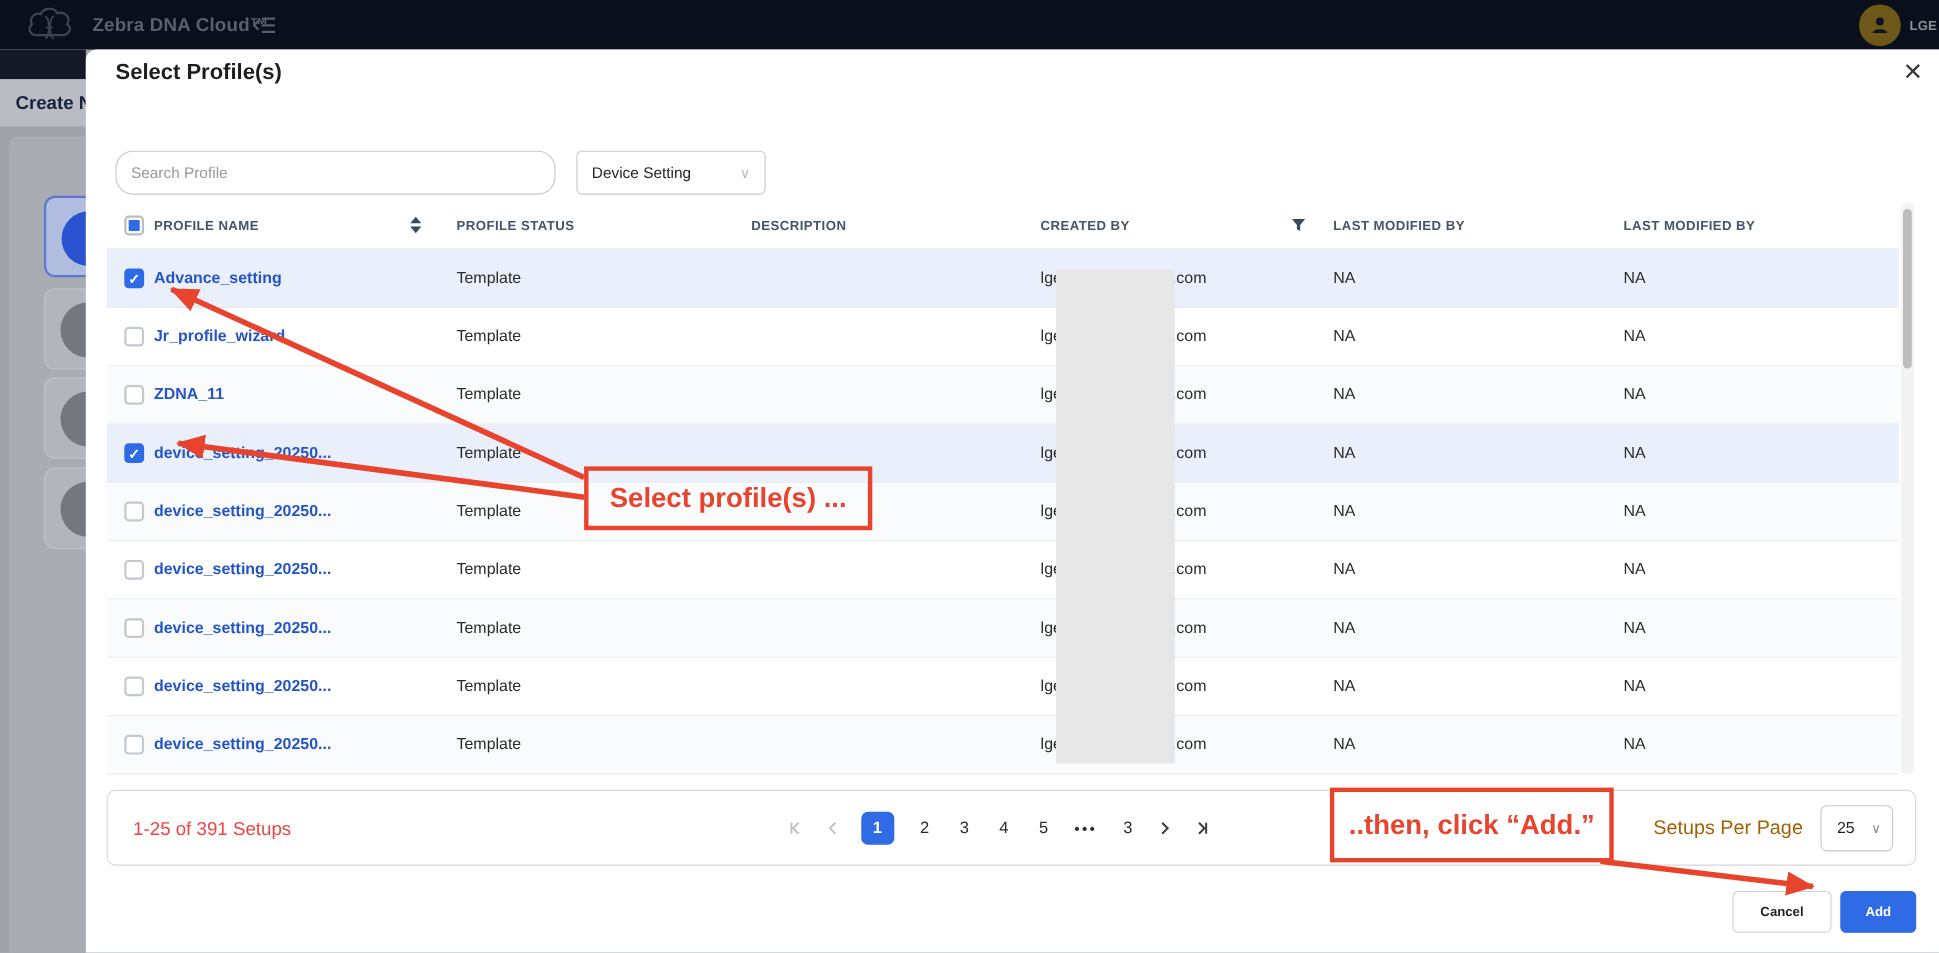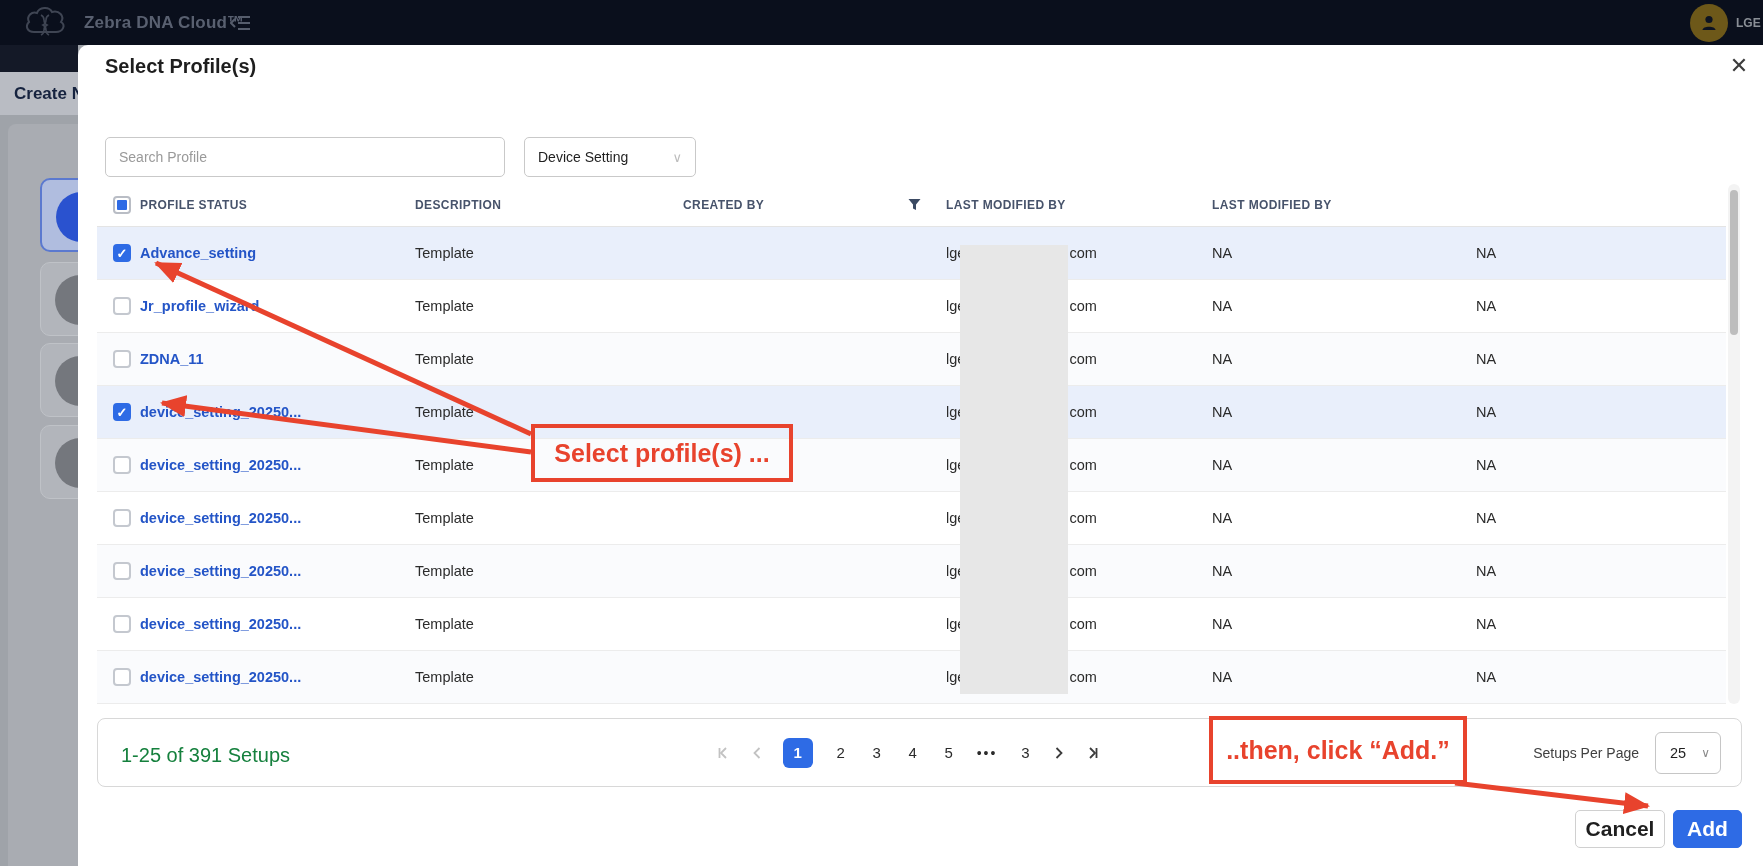--- a/index.html
+++ b/index.html
@@ -23,21 +23,21 @@
   .step-card.active { background:#b0bddf; border:2px solid #5b79cf; }
   .step-circle { position:absolute; left:14px; top:12px; width:50px; height:50px; border-radius:50%; background:#74777d; }
   .step-card.active .step-circle { background:#2a52cf; }
 
   
   .modal { position:absolute; left:78px; top:45px; width:1685px; height:821px; background:#ffffff; border-top-left-radius:10px; z-index:5; }
   .modal-title { position:absolute; left:27px; top:10px; font-size:20px; font-weight:700; color:#1e1e1e; }
   .modal-sub { position:absolute; left:27px; top:50px; font-size:14px; color:#2b2b2b; }
   .close-btn { position:absolute; left:1648px; top:8px; width:26px; height:26px; font-size:22px; color:#3c3c3c; display:flex; align-items:center; justify-content:center; cursor:pointer; }
 
-  .search-input { position:absolute; left:27px; top:92px; width:400px; height:40px; border:1px solid #c9c9c9; border-radius:5px; font-size:14px; color:#1d4ed8; padding:0 13px; outline:none; font-family:"Liberation Sans", sans-serif; }
+  .search-input { position:absolute; left:27px; top:92px; width:400px; height:40px; border:1px solid #c9c9c9; border-radius:16px; font-size:14px; color:#1d4ed8; padding:0 13px; outline:none; font-family:"Liberation Sans", sans-serif; }
   .search-input::placeholder { color:#9a9a9a; }
   .type-select { position:absolute; left:446px; top:92px; width:172px; height:40px; border:1px solid #c9c9c9; border-radius:5px; display:flex; align-items:center; padding:0 13px; font-size:14px; color:#1f1f1f; cursor:pointer; }
   .type-select .chev { margin-left:auto; color:#bcbcbc; font-size:13px; }
 
   
   .tbl { position:absolute; left:19px; top:138px; width:1629px; }
   .trow { display:grid; grid-template-columns:43px 275px 268px 263px 266px 264px 250px; align-items:center; }
   .thead { height:44px; font-size:12px; font-weight:700; color:#47536b; letter-spacing:.4px; border-bottom:1px solid #e4e4e4; }
   .th { position:relative; display:flex; align-items:center; height:100%; }
   .tdata { height:53px; font-size:14.5px; color:#2b2b2b; border-bottom:1px solid #ececec; }
@@ -54,34 +54,34 @@
   .sort-icon .dn { width:0; height:0; border-left:5px solid transparent; border-right:5px solid transparent; border-top:6px solid #3b4a63; }
   .filter-icon { position:absolute; right:25px; }
   .redact-gap { display:inline-block; width:100px; }
   .redact-block { position:absolute; left:882px; top:200px; width:108px; height:449px; background:#e7e7e7; z-index:3; }
 
   .scrollbar { position:absolute; left:1650px; top:139px; width:12px; height:520px; background:#f3f3f3; border-radius:6px; }
   .scroll-thumb { position:absolute; left:2px; top:6px; width:8px; height:145px; background:#bdbdbd; border-radius:4px; cursor:pointer; }
 
   
   .pagebar { position:absolute; left:19px; top:673px; width:1645px; height:69px; border:1px solid #d8d8d8; border-radius:8px; background:#fff; }
-  .pg-summary { position:absolute; left:23px; top:25px; font-size:20px; color:#15803d; }
+  .pg-summary { position:absolute; left:23px; top:25px; font-size:17px; color:#ef4444; }
   .pager { position:absolute; left:500px; top:0; width:620px; height:100%; display:flex; align-items:center; justify-content:center; gap:20px; }
   .pg-num { font-size:15px; color:#2b2b2b; cursor:pointer; min-width:16px; text-align:center; }
   .pg-num.active { width:30px; height:30px; background:#2e6be5; color:#fff; border-radius:6px; display:flex; align-items:center; justify-content:center; font-weight:600; cursor:default; }
   .pg-ico { display:flex; align-items:center; cursor:pointer; }
   .pg-dots { letter-spacing:2px; font-size:14px; color:#2b2b2b; }
   .perpage { position:absolute; right:20px; top:0; height:100%; display:flex; align-items:center; gap:16px; }
-  .perpage-label { font-size:14px; color:#404040; }
+  .perpage-label { font-size:18px; color:#a16207; }
   .perpage-select { width:66px; height:42px; border:1px solid #c6c6c6; border-radius:6px; display:flex; align-items:center; padding:0 10px 0 14px; font-size:14.5px; color:#1f1f1f; cursor:pointer; }
   .perpage-select .chev { margin-left:auto; color:#8a8a8a; font-size:12px; }
 
   
   .footer-btns { position:absolute; right:21px; top:765px; display:flex; gap:8px; }
-  .btn { height:38px; border-radius:5px; font-size:21px; font-weight:600; display:flex; align-items:center; justify-content:center; cursor:pointer; font-family:"Liberation Sans", sans-serif; }
+  .btn { height:38px; border-radius:5px; font-size:12px; font-weight:600; display:flex; align-items:center; justify-content:center; cursor:pointer; font-family:"Liberation Sans", sans-serif; }
   .btn-cancel { width:90px; background:#fff; border:1px solid #d0d0d0; color:#1f1f1f; }
   .btn-add { width:69px; background:#2e6be5; border:1px solid #2e6be5; color:#fff; }
 
   
   .anno-layer { position:absolute; left:0; top:0; width:1763px; height:620px; z-index:50; pointer-events:none; }
   .anno-box { position:absolute; border:4px solid #e8432d; display:flex; align-items:center; justify-content:center; color:#e8432d; font-weight:700; font-size:25px; white-space:nowrap; }
   .anno-box1 { left:531px; top:424px; width:262px; height:58px; }
   .anno-box2 { left:1209px; top:716px; width:258px; height:68px; background:rgba(255,255,255,.0); }
   svg.anno-svg { position:absolute; left:0; top:0; }
 </style>
@@ -136,20 +136,27 @@
     <span>Device Setting</span>
     <span class="chev">∨</span>
   </div>
 
   <div class="tbl">
     <div class="trow thead">
       <div class="th">
           <span class="cb indeterminate"></span>
         </div>
       <div class="th">
+          <span>PROFILE NAME</span>
+        <span class="sort-icon">
+            <span class="up"></span>
+            <span class="dn"></span>
+          </span>
+      </div>
+      <div class="th">
           <span>PROFILE STATUS</span>
         </div>
       <div class="th">
           <span>DESCRIPTION</span>
         </div>
       <div class="th">
           <span>CREATED BY</span>
         <svg class="filter-icon" width="13" height="13" viewBox="0 0 13 13">
             <path d="M0.5 1 H12.5 L8 6.5 V12 L5 10.5 V6.5 Z" fill="#3b4a63"></path>
           </svg>

